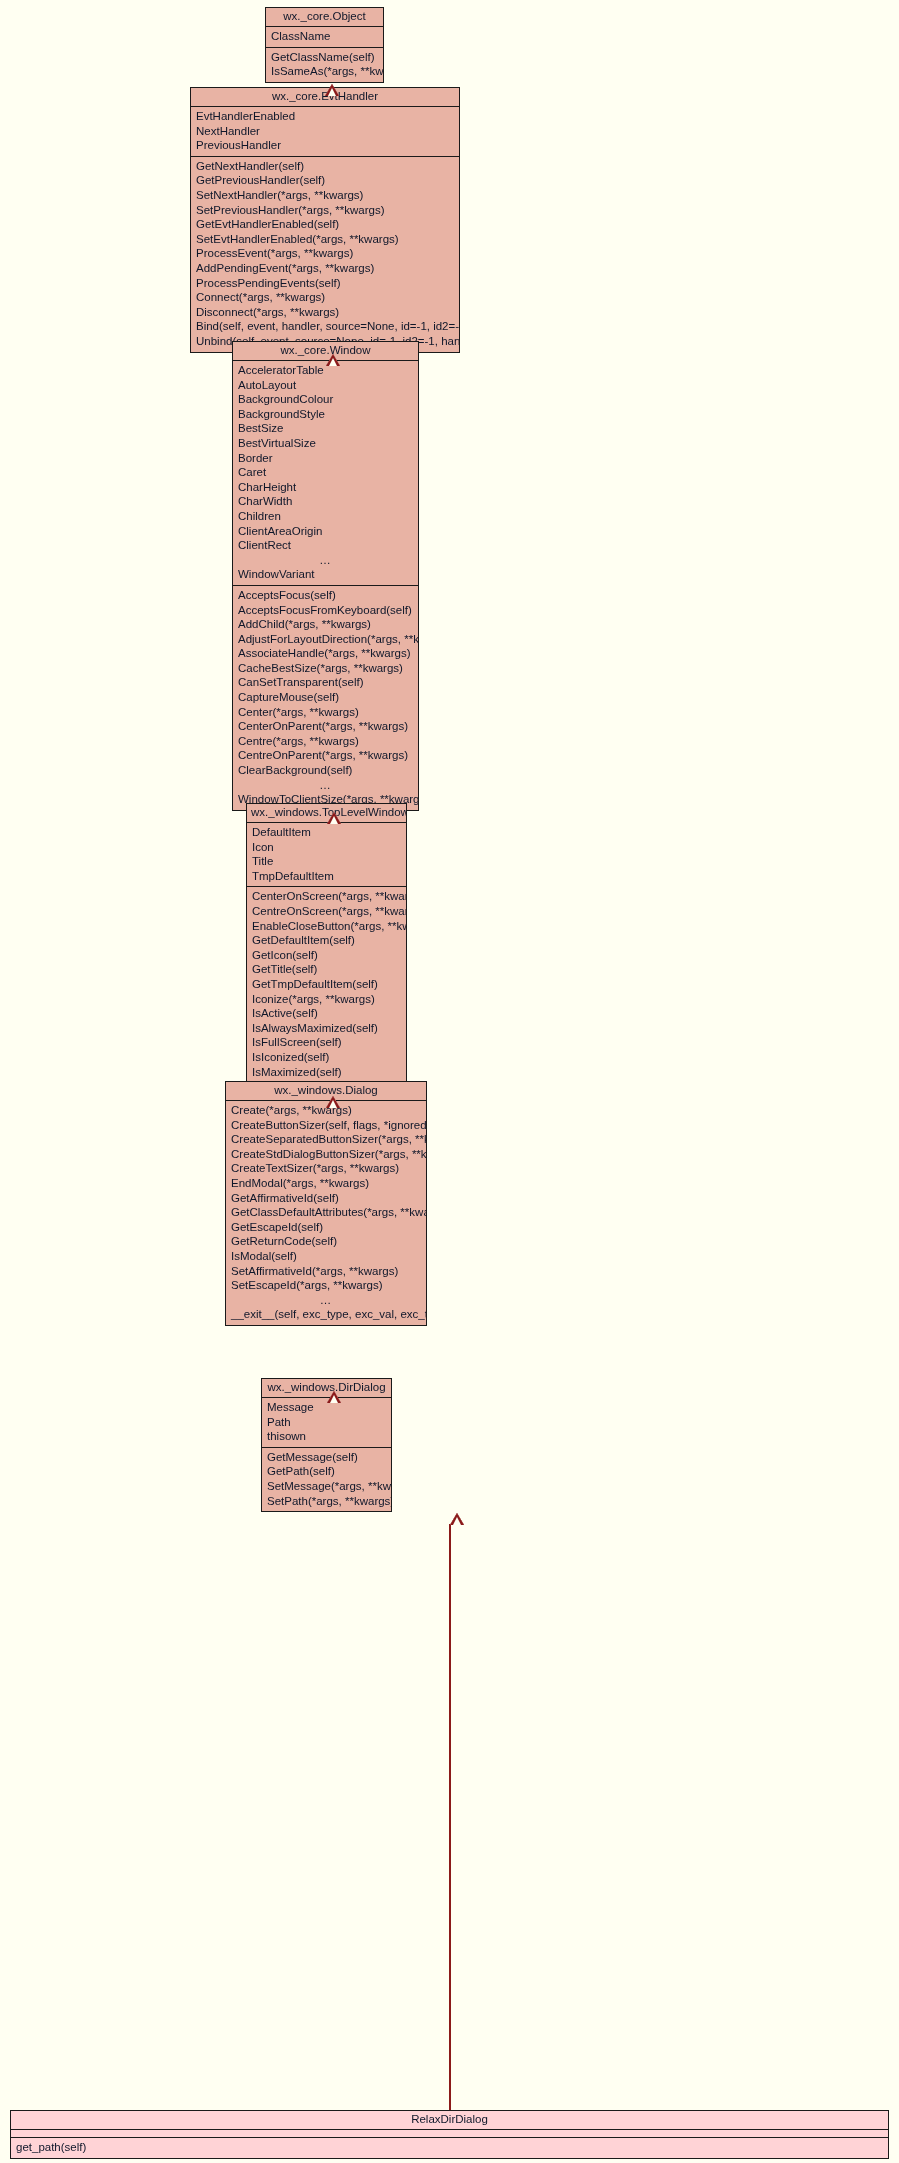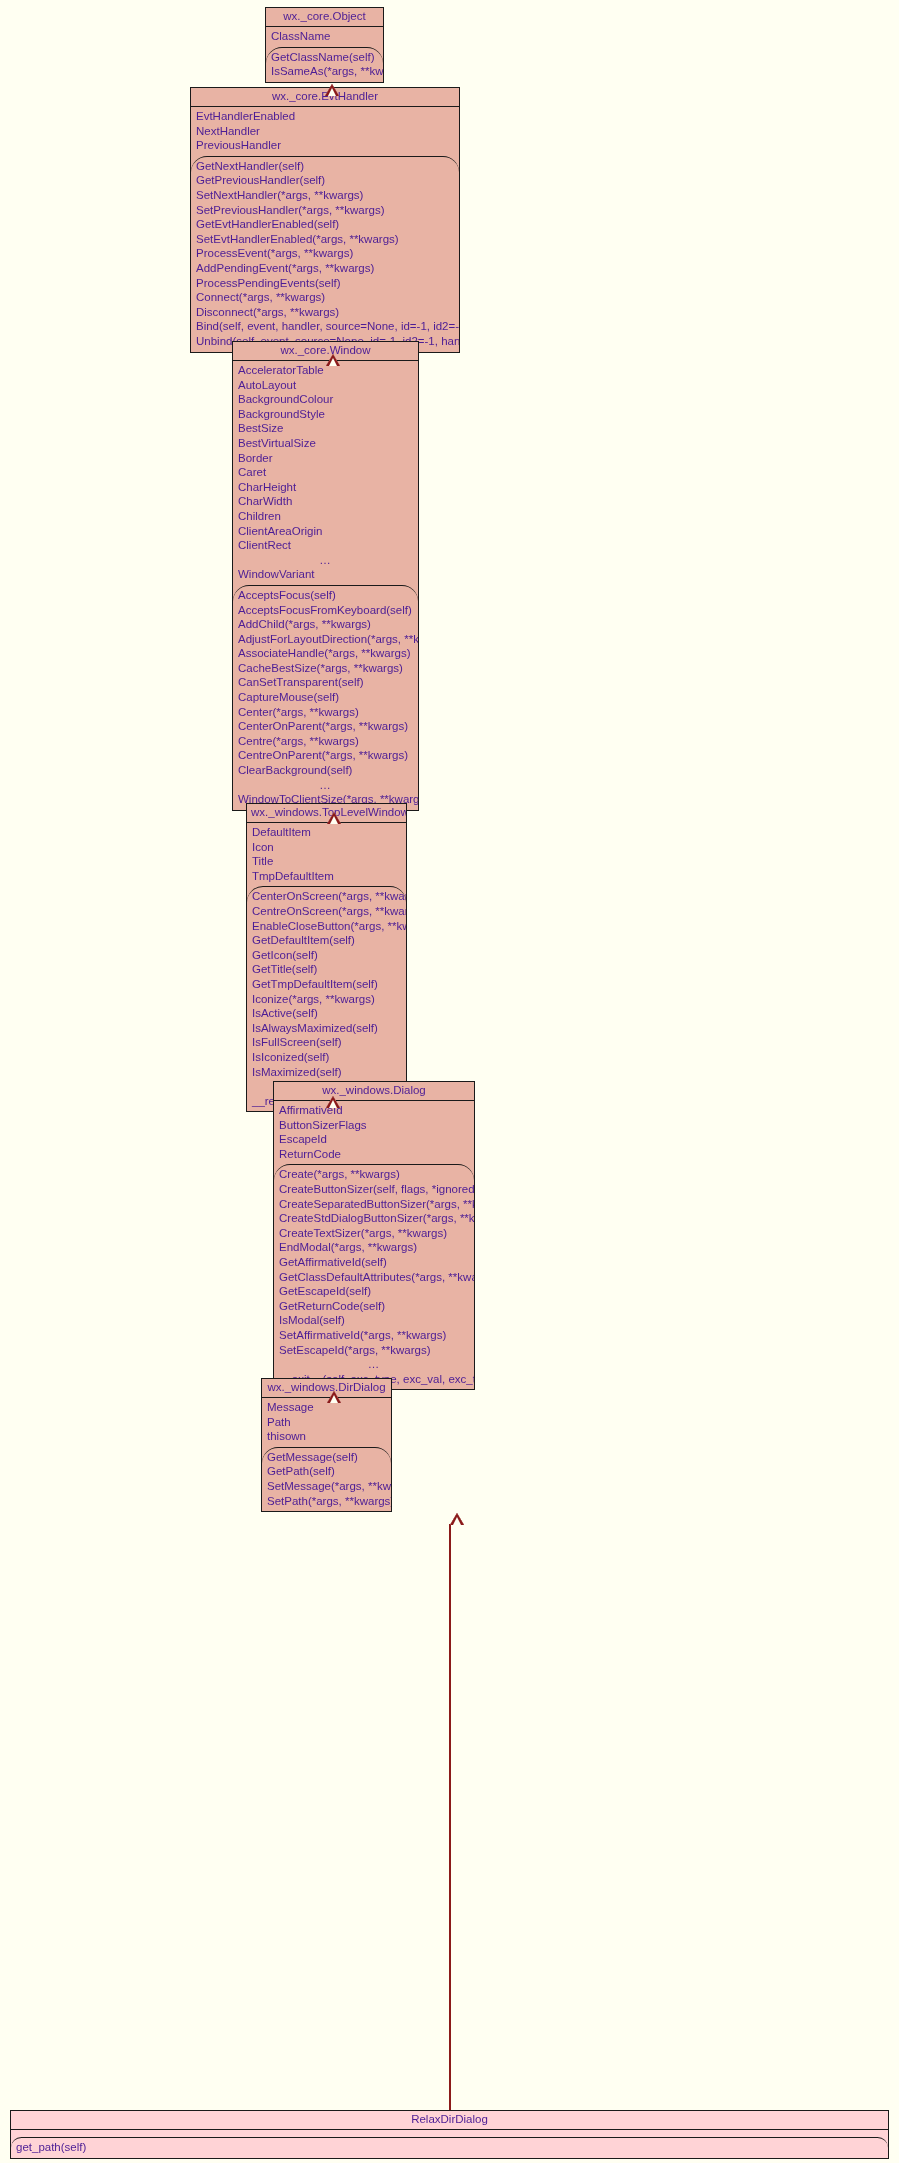--- a/index.html
+++ b/index.html
@@ -21,42 +21,41 @@
     width: 899px;
     height: 2163px;
   }
 
   
   .uml-class {
     position: absolute;
     box-sizing: border-box;
     border: 1.5px solid #1a1a1a;
     background: #e8b3a4;
-    color: #4c1d95;
+    color: #0f172a;
   }
   .uml-class.focus {
     background: #ffd3d6;
   }
 
   .uml-name {
     text-align: center;
     font-size: 11.5px;
     line-height: 15px;
     padding: 1px 4px 2px 4px;
     border-bottom: 1.5px solid #1a1a1a;
     white-space: nowrap;
     overflow: hidden;
   }
 
   .uml-section {
     padding: 2px 0 3px 0;
   }
   .uml-section + .uml-section {
     border-top: 1.5px solid #1a1a1a;
-    border-radius: 16px;
   }
   .uml-section.empty-attrs {
     height: 7px;
     padding: 0;
   }
 
   .uml-row {
     font-size: 11.5px;
     line-height: 14.6px;
     padding: 0 3px 0 5px;
@@ -201,28 +200,22 @@
         <div class="uml-row">Iconize(*args, **kwargs)</div>
         <div class="uml-row">IsActive(self)</div>
         <div class="uml-row">IsAlwaysMaximized(self)</div>
         <div class="uml-row">IsFullScreen(self)</div>
         <div class="uml-row">IsIconized(self)</div>
         <div class="uml-row">IsMaximized(self)</div>
         <div class="uml-row ellipsis">…</div>
         <div class="uml-row">__repr__(self)</div>
       </div>
     </div>
-    <div class="uml-class" style="left: 225px; top: 1081px; width: 202px; margin-left: 48px;">
+    <div class="uml-class" style="left: 225px; top: 1081px; width: 202px;">
       <div class="uml-name">wx._windows.Dialog</div>
-      <div class="uml-section">
-        <div class="uml-row">AffirmativeId</div>
-        <div class="uml-row">ButtonSizerFlags</div>
-        <div class="uml-row">EscapeId</div>
-        <div class="uml-row">ReturnCode</div>
-      </div>
       <div class="uml-section">
         <div class="uml-row">Create(*args, **kwargs)</div>
         <div class="uml-row">CreateButtonSizer(self, flags, *ignored)</div>
         <div class="uml-row">CreateSeparatedButtonSizer(*args, **kwargs)</div>
         <div class="uml-row">CreateStdDialogButtonSizer(*args, **kwargs)</div>
         <div class="uml-row">CreateTextSizer(*args, **kwargs)</div>
         <div class="uml-row">EndModal(*args, **kwargs)</div>
         <div class="uml-row">GetAffirmativeId(self)</div>
         <div class="uml-row">GetClassDefaultAttributes(*args, **kwargs)</div>
         <div class="uml-row">GetEscapeId(self)</div>

